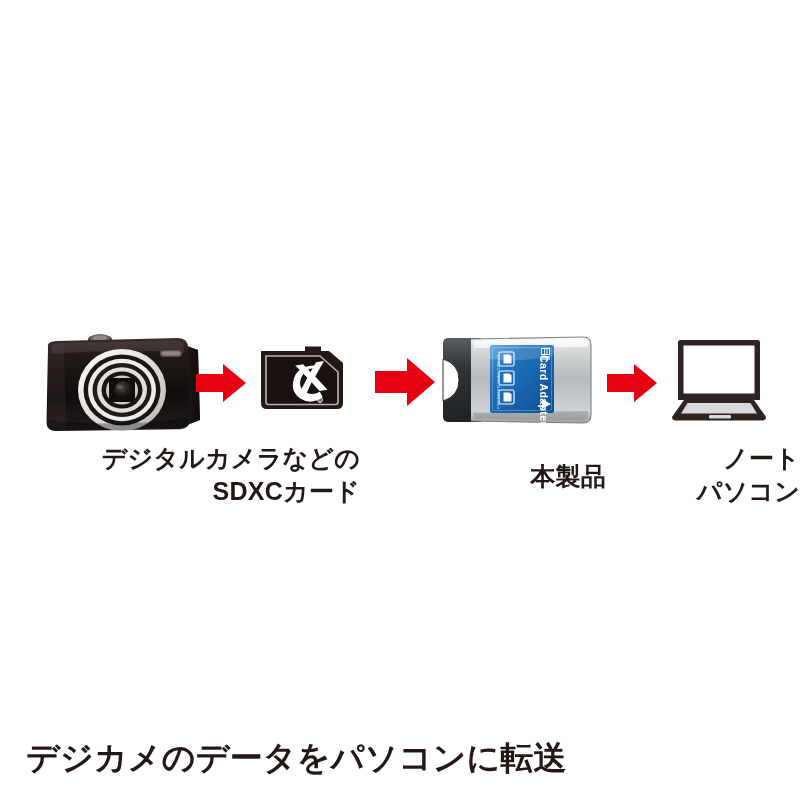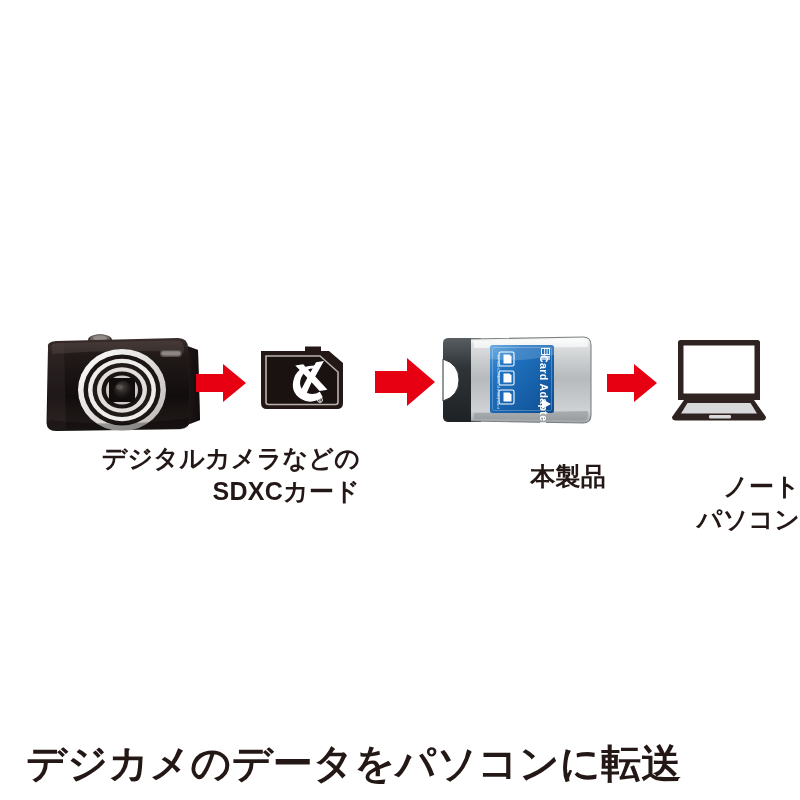--- a/index.html
+++ b/index.html
@@ -85,30 +85,29 @@
   }
   #caption-product {
     left: 430px;
     top: 460px;
     width: 176px;
   }
   #caption-laptop {
     left: 640px;
     top: 442px;
     width: 160px;
-    margin-top: 28px;
   }
 
   
   #bottom-headline {
     position: absolute;
     left: 26px;
     top: 736px;
     font-weight: bold;
-    font-size: 40px;
+    font-size: 33px;
     letter-spacing: 0.005em;
     color: #231815;
     white-space: nowrap;
   }
 
   svg { display: block; overflow: visible; }
 </style>
 </head>
 <body>
 

